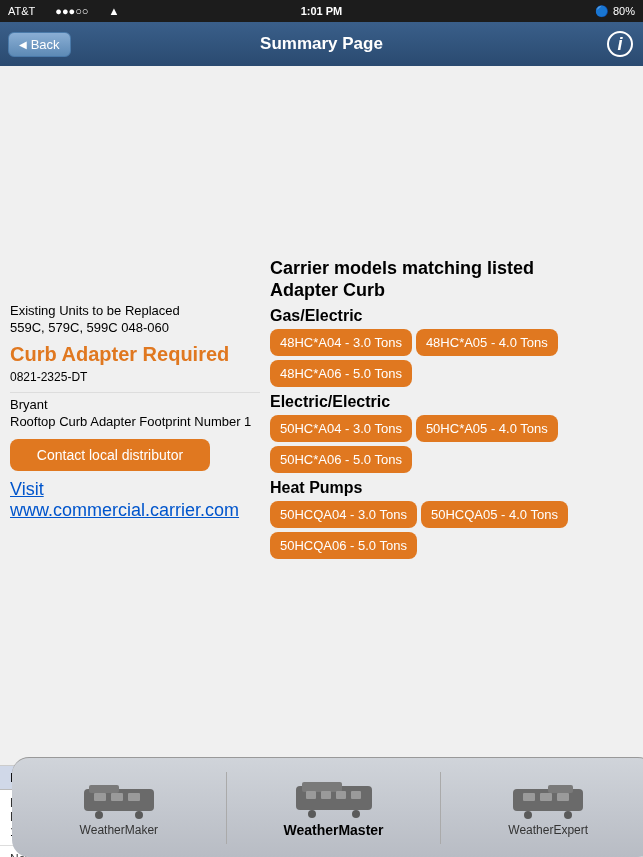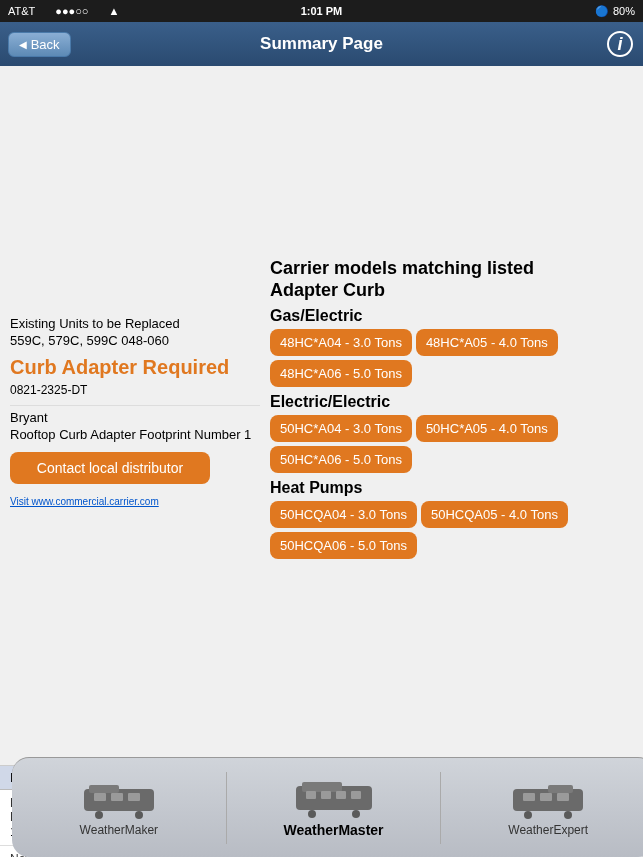--- a/index.html
+++ b/index.html
@@ -138,21 +138,21 @@
       font-size: 14px;
       padding: 8px 14px;
       cursor: pointer;
       margin-bottom: 8px;
       display: block;
       width: 200px;
       text-align: center;
     }
     .website-link {
       color: #0055cc;
-      font-size: 10px;
+      font-size: 18px;
       text-decoration: underline;
       cursor: pointer;
     }
 
     
     .right-panel {
       flex: 1;
     }
     .carrier-title {
       font-size: 18px;

